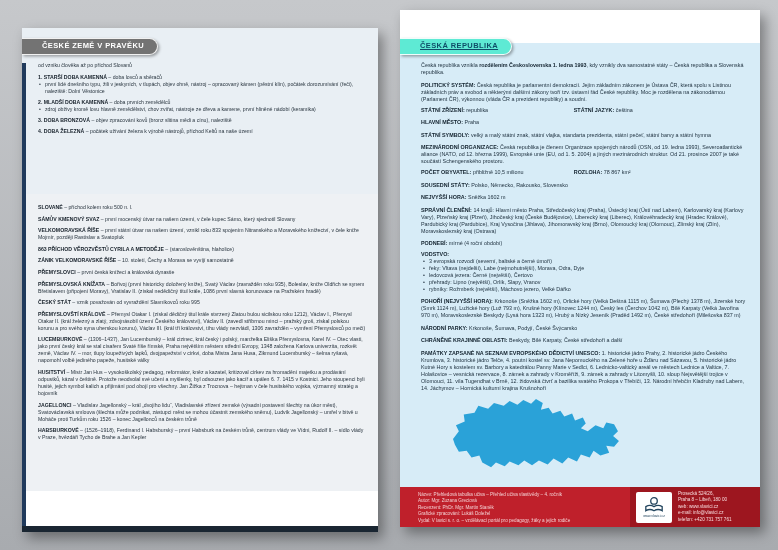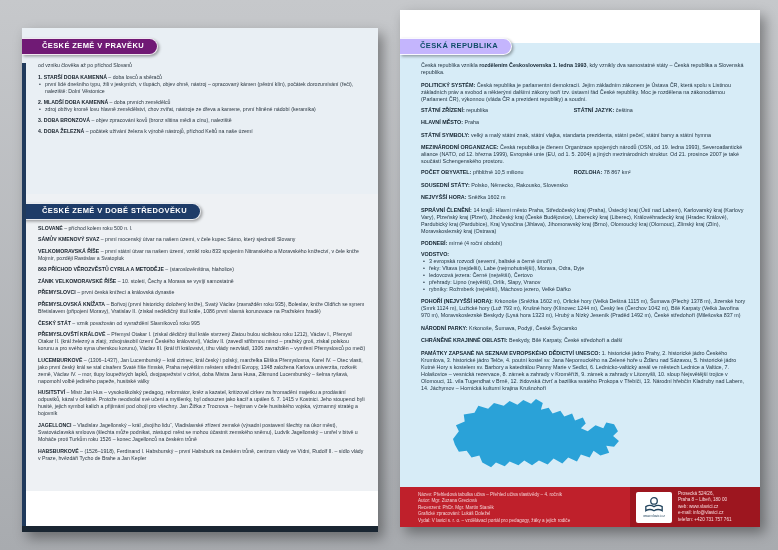--- a/index.html
+++ b/index.html
@@ -17,23 +17,23 @@
   .title-band{height:35px;background:#c2212e;display:flex;align-items:center;justify-content:center;
     color:#fff;font-size:14.5px;letter-spacing:1.2px;white-space:nowrap;}
   .title-band .tb{font-weight:bold;margin:0 5px;}
   .spine{position:absolute;left:0;top:35px;bottom:0;width:4px;background:#203a5c;z-index:3;}
   .bottom-bar{position:absolute;left:0;right:0;bottom:0;height:6px;background:#1a2632;z-index:4;}
 
   .badge{display:inline-block;color:#fff;font-weight:bold;font-size:7.5px;line-height:8px;
     letter-spacing:.4px;padding:3.5px 13px 3.5px 20px;border-radius:0 11px 11px 0;
     border:1px solid rgba(255,255,255,.9);border-left:none;
     box-shadow:1.5px 1.5px 3px rgba(0,0,0,.35);position:relative;z-index:2;white-space:nowrap;}
-  .badge-red{background:#701a75;}
+  .badge-red{background:#737373;}
   .badge-navy{background:#1e3c68;}
-  .badge-cyan{background:#c4b5fd;color:#0f4d68;}
+  .badge-cyan{background:#5eead4;color:#0f4d68;text-decoration:underline;}
 
   .sec-pravek{background:#e9eff4;height:166px;padding-top:6px;box-sizing:border-box;}
   .sec-stredovek{background:#eef1f4;height:297px;padding-top:5px;box-sizing:border-box;}
   .sec-inner{padding:5px 12px 0 16px;color:#2a3640;font-size:5.2px;line-height:7px;}
   .term{font-weight:bold;color:#16202a;}
   .pv-item{margin:3px 0 4px 0;}
   .pv-bullets{margin:0;padding:0;list-style:none;}
   .pv-bullets li{padding-left:7px;position:relative;}
   .pv-bullets li::before{content:"\2022";position:absolute;left:1px;}
   .intro-line{margin:2px 0 5px 0;}
@@ -93,21 +93,20 @@
         <span>– objev zpracování kovů (bronz slitina mědi a cínu), naleziště</span></p>
       </div>
       <div class="pv-item">
         <p style="margin:0"><span class="term">4. DOBA ŽELEZNÁ</span>
         <span>– počátek užívání železa k výrobě nástrojů, příchod Keltů na naše území</span></p>
       </div>
     </div>
   </div>
 
   <div class="sec-stredovek">
-    <span class="badge badge-navy">ČESKÉ ZEMĚ V DOBĚ STŘEDOVĚKU</span>
     <div class="sec-inner">
 
         <p class="md-entry">
           <span class="term">SLOVANÉ</span>
           <span>– příchod kolem roku 500 n. l.</span>
         </p>
 
         <p class="md-entry">
           <span class="term">SÁMŮV KMENOVÝ SVAZ</span>
           <span>– první mocenský útvar na našem území, v čele kupec Sámo, který sjednotil Slovany</span>

